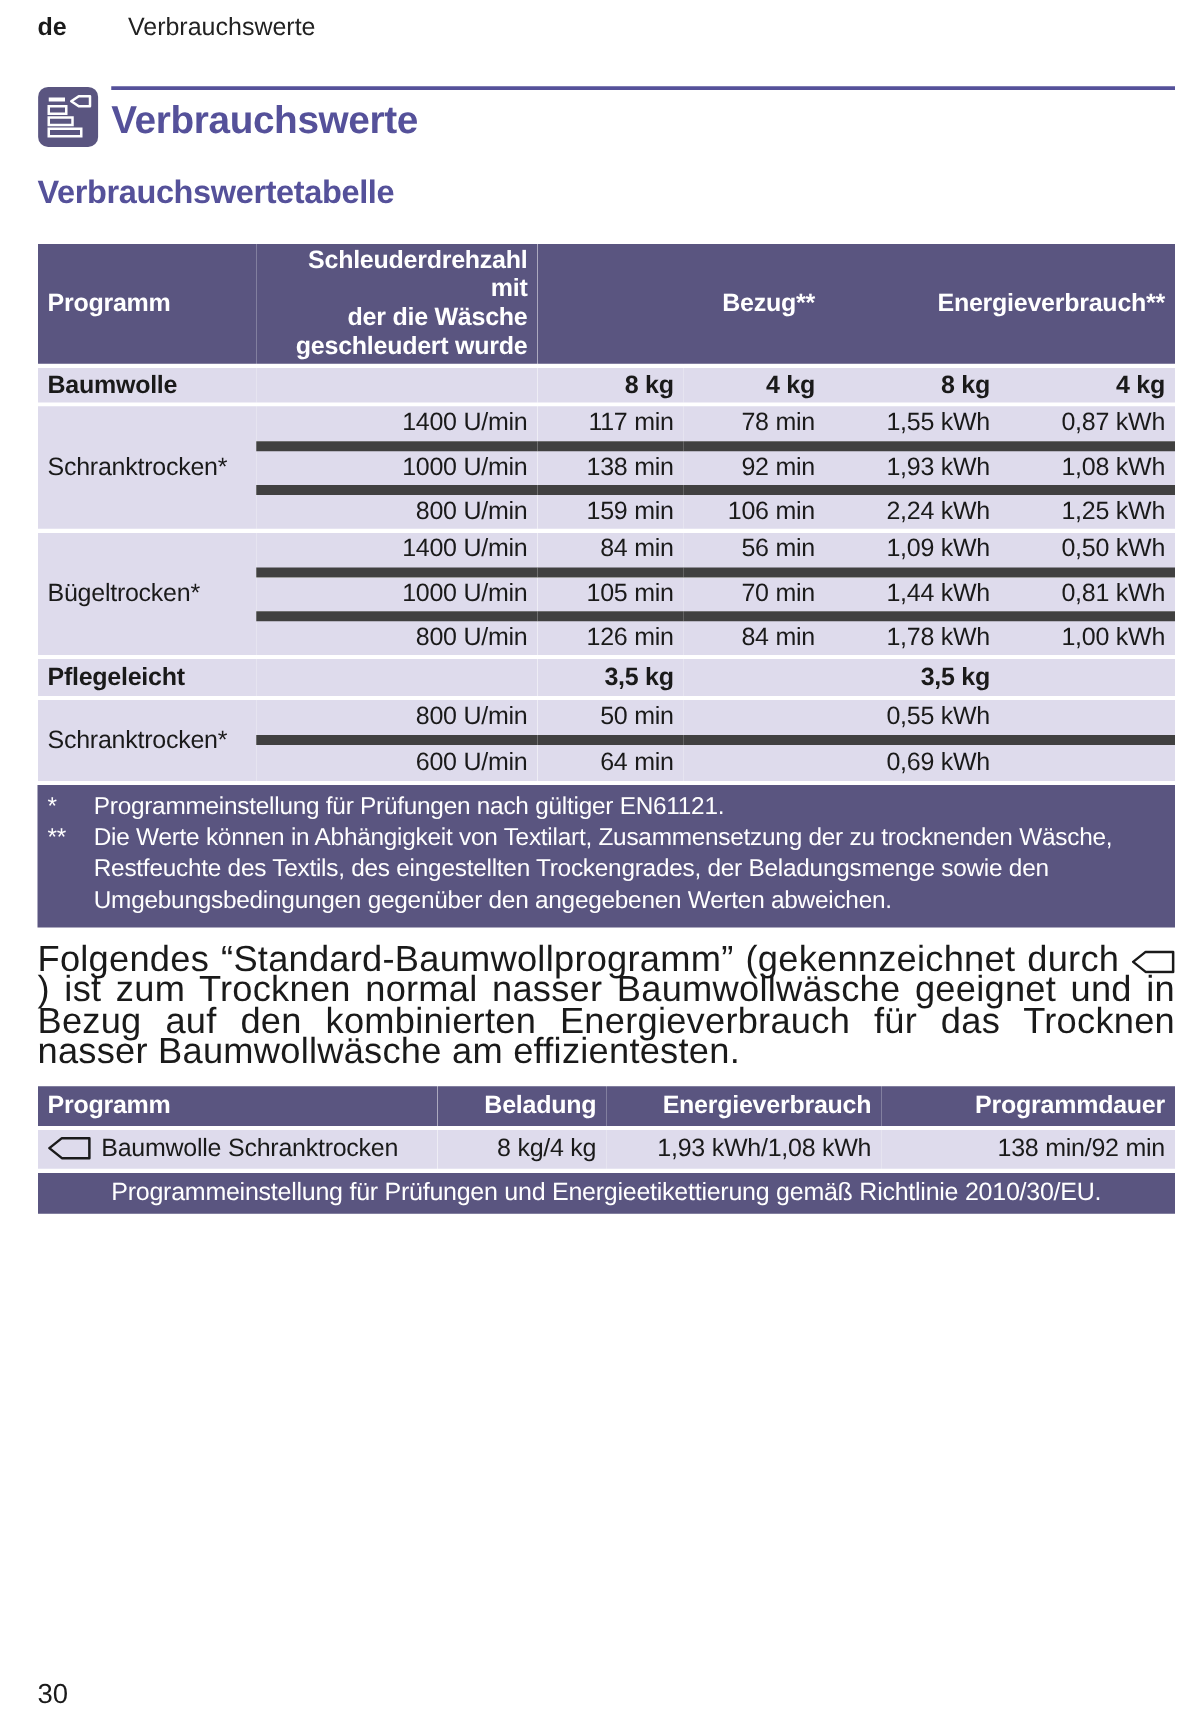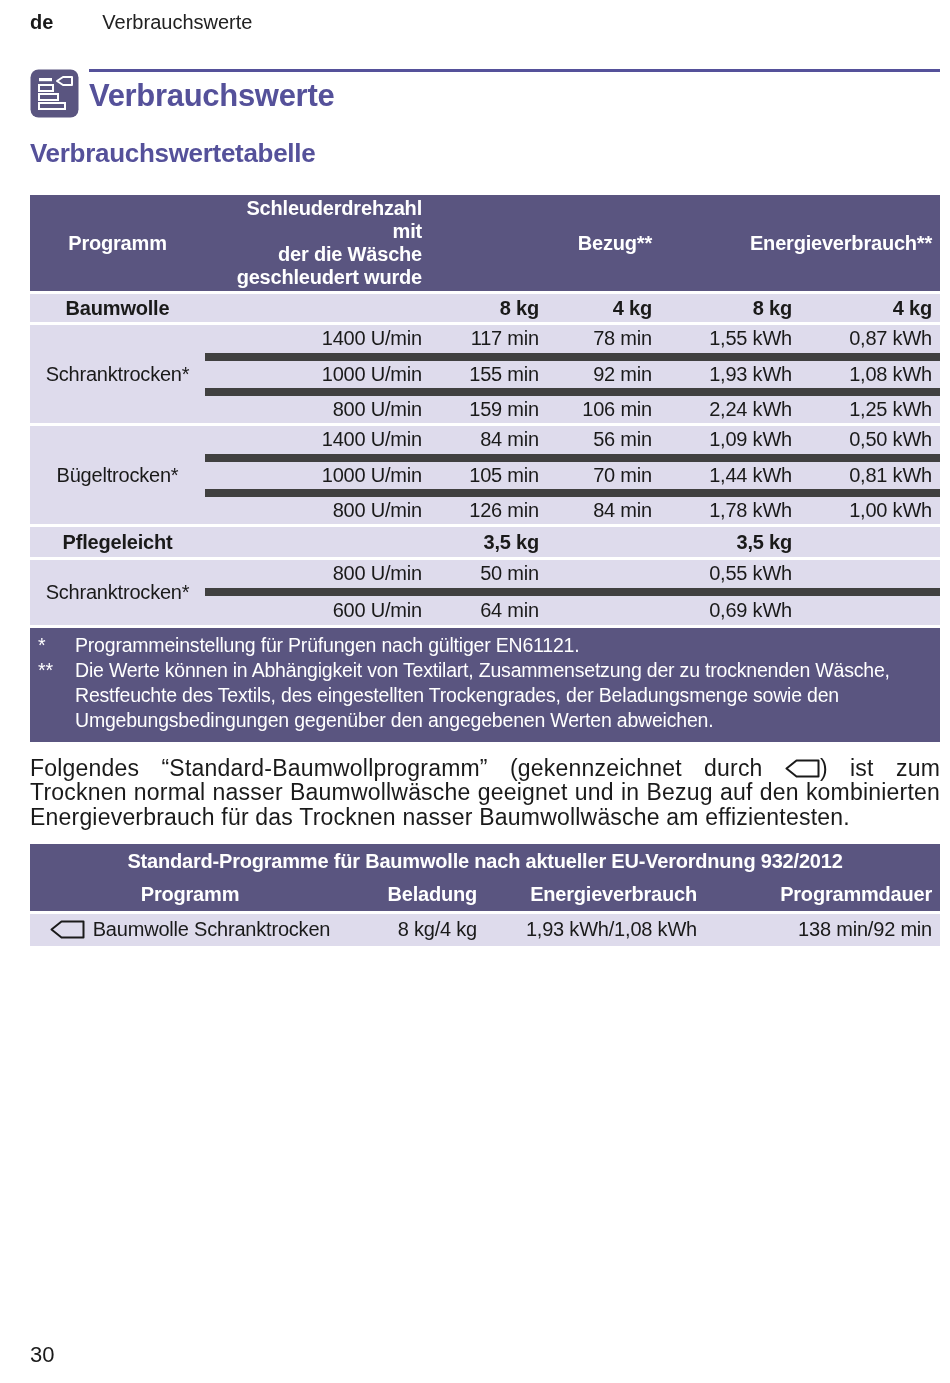--- a/index.html
+++ b/index.html
@@ -30,41 +30,41 @@
   h2.sub{margin:21px 0 15px 0;font-size:26px;line-height:29px;font-weight:bold;color:var(--purple);letter-spacing:-0.3px;}
 
   
   table{border-collapse:collapse;width:910px;table-layout:fixed;font-size:20px;letter-spacing:-0.2px;}
   td,th{padding:2px 8px;vertical-align:middle;overflow:hidden;}
   .t1{margin-top:27px;}
   .dark{background:var(--dark);color:#fff;}
   .lightrow td{background:var(--light);}
   th{font-weight:bold;}
   .c{text-align:right;}
-  .l{text-align:center;}
+  .l{text-align:left;}
   .b{font-weight:bold;}
   .t1 thead th{height:84px;}
   .t1 tbody td{height:33px;}
   .t1 tr.subhead td{height:31px;}
   .sepAll td, .sepAll th{border-top:3px solid #fff;}
   .sepPart td.sep{border-top:8px solid #404040;}
   .spinhead span{display:block;line-height:23px;}
 
   
   .footnote{
     width:910px;margin-top:3px;background:var(--dark);color:#fff;
     display:grid;grid-template-columns:37px 1fr;
     padding:5px 8px 9px 8px;font-size:19.5px;line-height:25px;letter-spacing:-0.2px;
   }
   .footnote .mk{text-align:left;}
 
   
   h2.sect{margin:25px 0 0 0;font-size:27px;line-height:30px;font-weight:bold;color:var(--purple);letter-spacing:-0.3px;}
   p.body{
-    margin:14px 0 0 0;width:910px;font-size:23px;line-height:24.5px;
+    margin:14px 0 0 0;width:910px;font-size:29px;line-height:24.5px;
     letter-spacing:0.2px;text-align:justify;color:var(--ink);
   }
   .cotton-inline svg{vertical-align:-2px;}
 
   .t2{margin-top:15px;}
   .t2 td{height:34px;}
   .t2 .titlecell{font-weight:bold;}
   .t2 .progcell svg{vertical-align:-3px;margin-right:8px;}
   .t2 .footcell{text-align:center;}
 
@@ -132,21 +132,21 @@
       <tr class="lightrow sepAll">
         <td class="l" rowspan="3">Schranktrocken*</td>
         <td class="c">1400 U/min</td>
         <td class="c">117 min</td>
         <td class="c">78 min</td>
         <td class="c">1,55 kWh</td>
         <td class="c">0,87 kWh</td>
       </tr>
       <tr class="lightrow sepPart">
         <td class="c sep">1000 U/min</td>
-        <td class="c sep">155 min</td>
+        <td class="c sep">138 min</td>
         <td class="c sep">92 min</td>
         <td class="c sep">1,93 kWh</td>
         <td class="c sep">1,08 kWh</td>
       </tr>
       <tr class="lightrow sepPart">
         <td class="c sep">800 U/min</td>
         <td class="c sep">159 min</td>
         <td class="c sep">106 min</td>
         <td class="c sep">2,24 kWh</td>
         <td class="c sep">1,25 kWh</td>
@@ -216,34 +216,34 @@
 
   <table class="t2">
     <colgroup>
       <col style="width:320px">
         <col style="width:135px">
         <col style="width:220px">
         <col style="width:235px">
     </colgroup>
     <tbody>
       <tr class="dark">
-        <td class="l titlecell" colspan="4">Standard-Programme für Baumwolle nach aktueller EU-Verordnung 932/2012</td>
-      </tr>
-      <tr class="dark">
         <td class="l b">Programm</td>
         <td class="c b">Beladung</td>
         <td class="c b">Energieverbrauch</td>
         <td class="c b">Programmdauer</td>
       </tr>
       <tr class="lightrow sepAll">
         <td class="l progcell"><span><svg width="35" height="19" viewBox="0 0 35 19" xmlns="http://www.w3.org/2000/svg">
                 <path d="M33.5,1.5 v16 H11.5 L1.5,9.5 11.5,1.5 z" fill="none" stroke="#1A1A1A" stroke-width="2" stroke-linejoin="round"></path>
               </svg></span><span>Baumwolle Schranktrocken</span></td>
         <td class="c">8 kg/4 kg</td>
         <td class="c">1,93 kWh/1,08 kWh</td>
         <td class="c">138 min/92 min</td>
       </tr>
+      <tr class="dark sepAll">
+        <td class="footcell" colspan="4">Programmeinstellung für Prüfungen und Energieetikettierung gemäß Richtlinie 2010/30/EU.</td>
+      </tr>
     </tbody>
   </table>
 
 </div>
 
 <div class="pagenum">30</div>
 
 </body></html>

